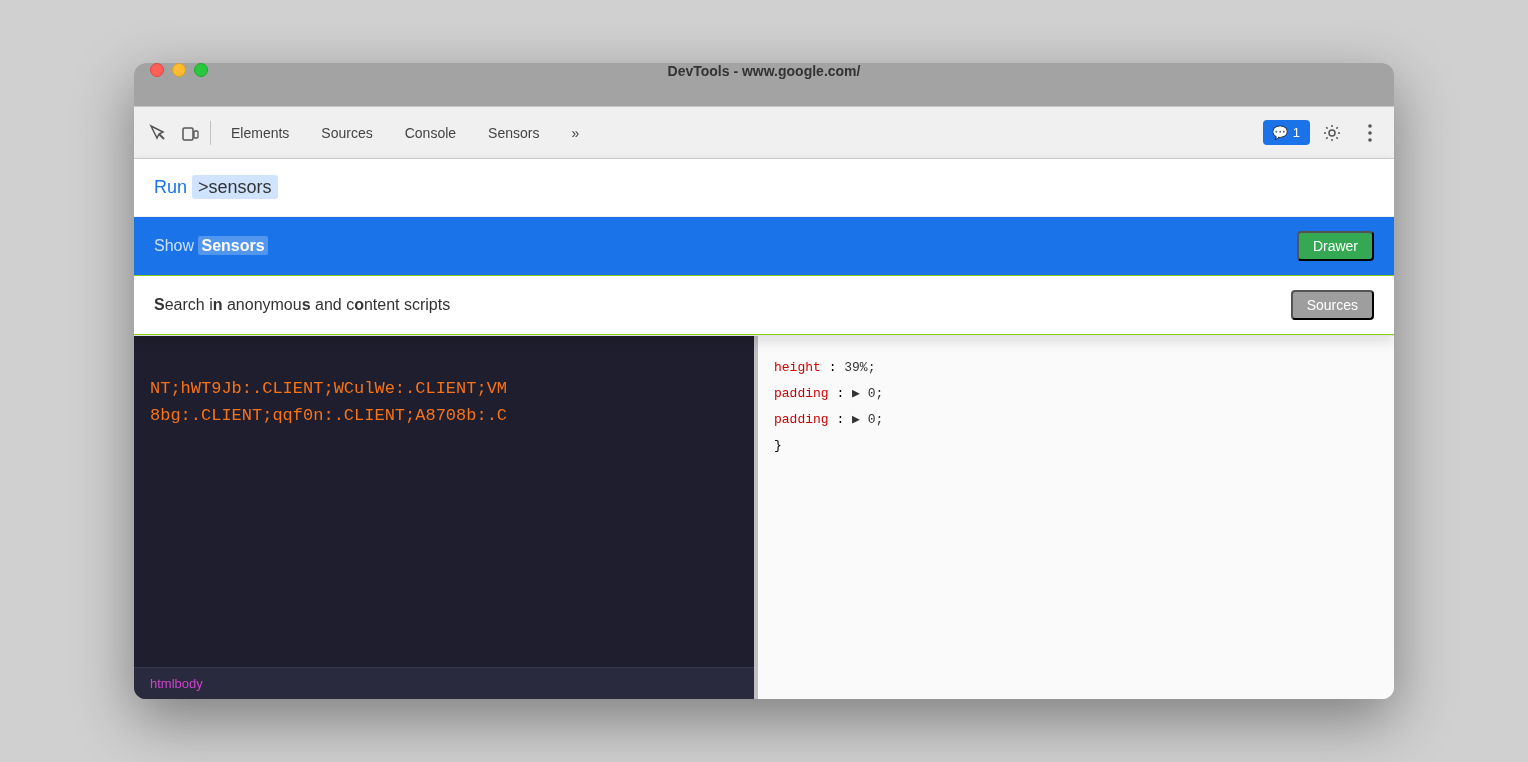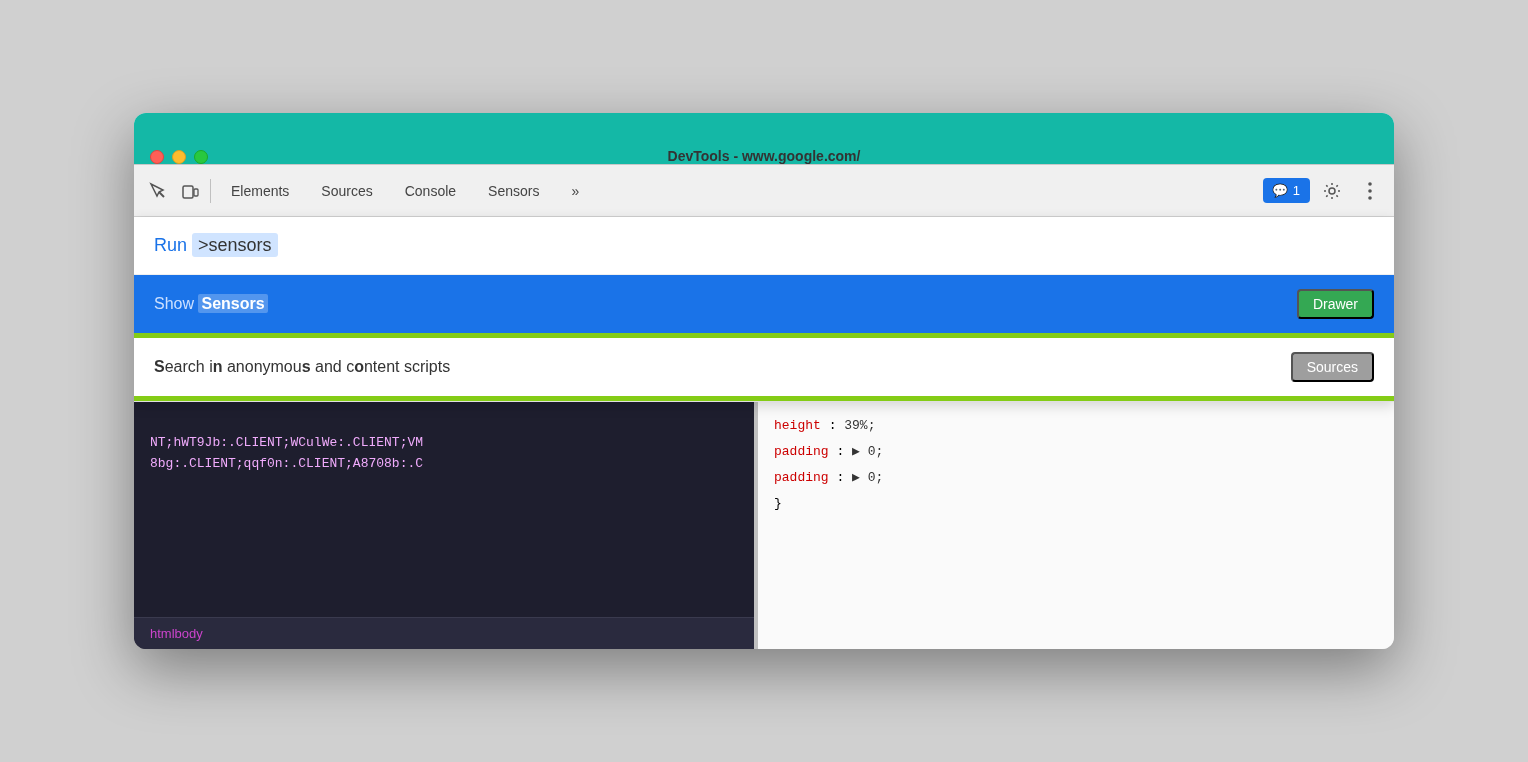--- a/index.html
+++ b/index.html
@@ -16,24 +16,24 @@
     .window {
       width: 1260px;
       background: #f0f0f0;
       border-radius: 12px;
       box-shadow: 0 20px 60px rgba(0,0,0,0.4);
       overflow: hidden;
     }
 
     
     .titlebar {
-      background: #14b8a6;
-      height: 52px;
-      display: flex;
-      align-items: flex-end;
+      background: #a3a3a3;
+      height: 44px;
+      display: flex;
+      align-items: flex-start;
       padding: 0 16px;
       border-bottom: 1px solid #c8c8c8;
       position: relative;
     }
 
     .traffic-lights {
       display: flex;
       gap: 8px;
       align-items: center;
     }
@@ -128,21 +128,21 @@
       align-items: center;
       justify-content: center;
       cursor: pointer;
       color: #555;
       font-size: 18px;
     }
 
     
     .devtools-body {
       display: flex;
-      height: 432px;
+      height: 540px;
       background: white;
       position: relative;
       border-radius: 23px;
     }
 
     
     .command-palette {
       position: absolute;
       top: 0;
       left: 0;
@@ -169,21 +169,21 @@
       border-radius: 3px;
       font-size: 18px;
       font-weight: 500;
       color: #333;
     }
 
     .command-result-item {
       display: flex;
       align-items: center;
       padding: 14px 20px;
-      border-bottom: 5px solid #84cc16;
+      border-bottom: 1px solid #84cc16;
       cursor: pointer;
     }
 
     .command-result-item.selected {
       background: #1a73e8;
     }
 
     .command-result-item.selected .result-label {
       color: white;
     }
@@ -225,22 +225,22 @@
       background: #1e1e2e;
       overflow: hidden;
       display: flex;
       flex-direction: column;
     }
 
     .code-area {
       flex: 1;
       padding: 16px;
       font-family: 'Courier New', monospace;
-      font-size: 13px;
-      color: #f0abfc;
+      font-size: 17px;
+      color: #f97316;
       overflow: auto;
     }
 
     .code-line {
       line-height: 1.6;
       white-space: nowrap;
     }
 
     .breadcrumb-bar {
       background: #2a2a3e;

